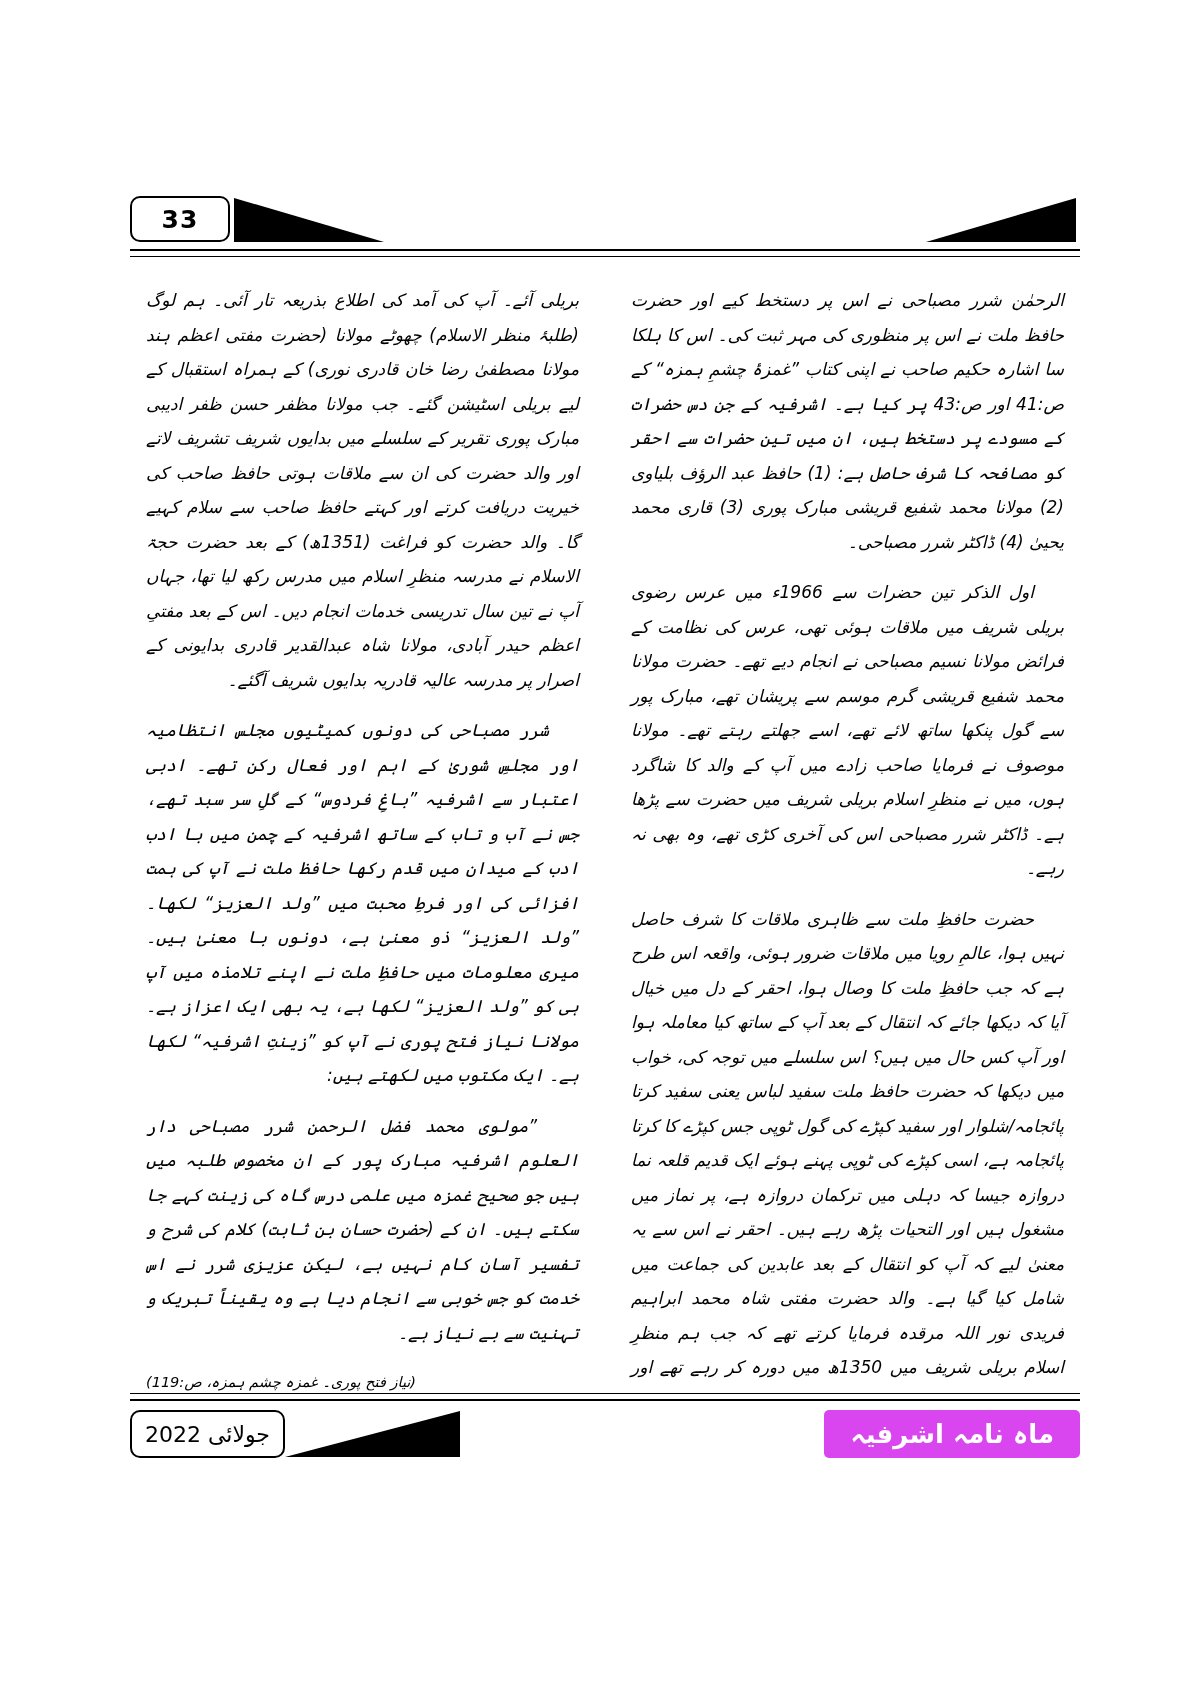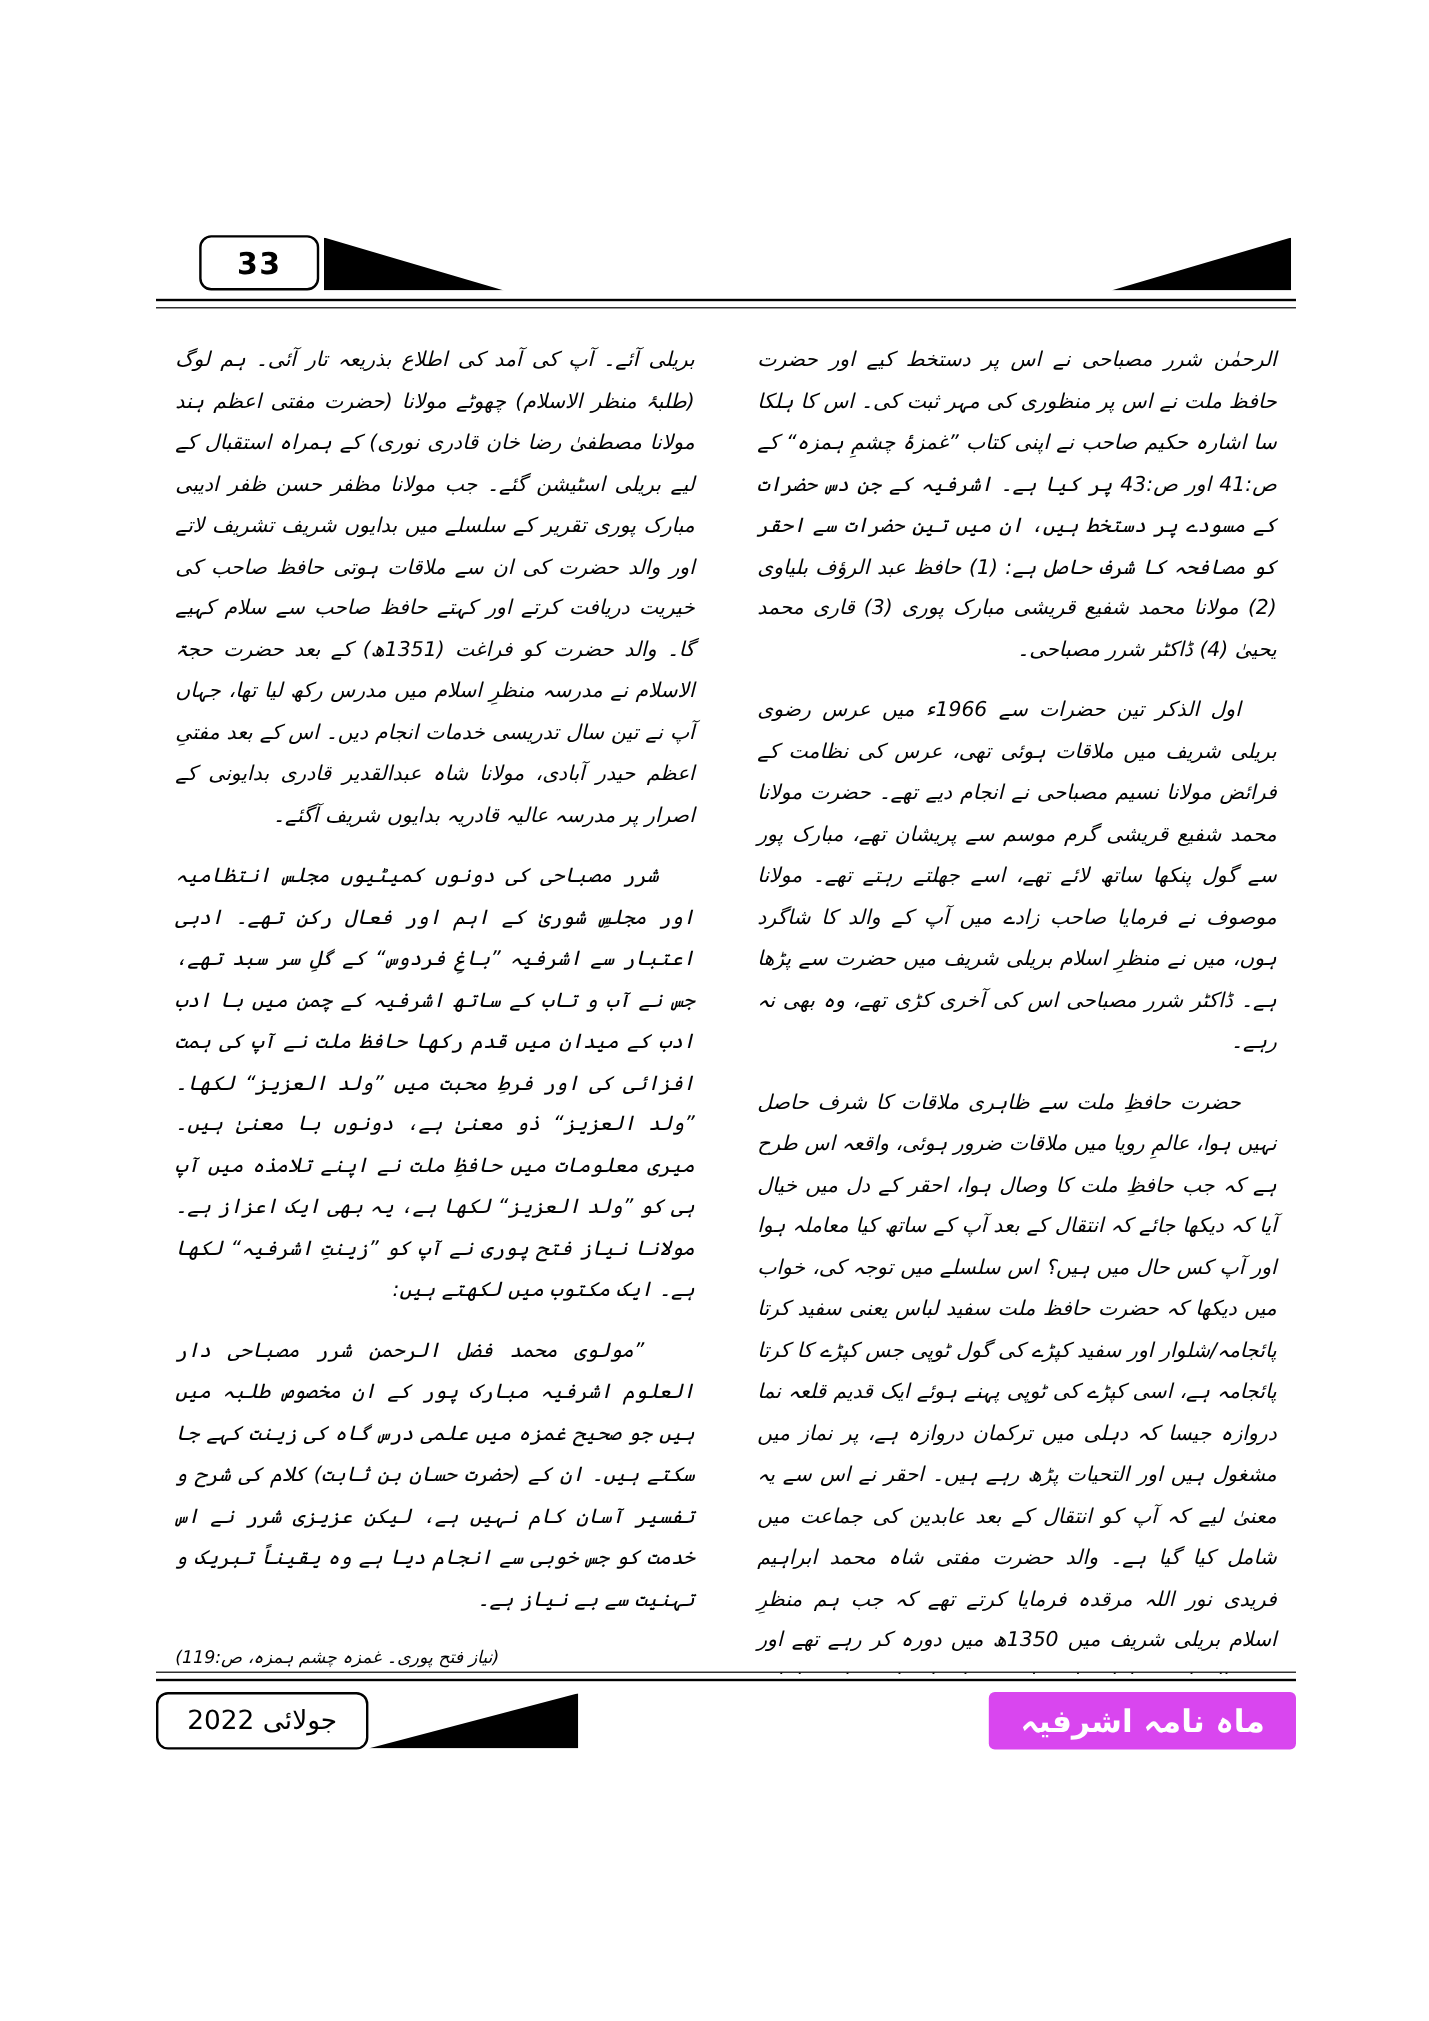--- a/index.html
+++ b/index.html
@@ -14,21 +14,21 @@
   .content{position:absolute;left:130px;top:196px;width:950px;}
 
   
   .header{display:flex;justify-content:space-between;align-items:stretch;height:46px;}
   .hdr-group{display:flex;align-items:stretch;}
   .badge{
     border:2px solid #000;border-radius:10px;
     display:flex;align-items:center;justify-content:center;
     background:#fff;
   }
-  .page-number{width:96px;font-size:25px;font-weight:bold;letter-spacing:1px;margin-left:36px;}
+  .page-number{width:96px;font-size:25px;font-weight:bold;letter-spacing:1px;}
   .title-badge{border-width:3px;padding:0 18px;font-size:25px;font-weight:bold;direction:rtl;}
   .wedge{background:#000;height:44px;align-self:flex-end;}
   .wedge-left{width:150px;clip-path:polygon(0 0,100% 100%,0 100%);margin-left:4px;}
   .wedge-right{width:150px;clip-path:polygon(0 100%,100% 0,100% 100%);margin-right:4px;}
 
   .double-rule{height:5px;border-top:2px solid #000;border-bottom:1px solid #000;margin-top:7px;}
 
   
   .columns{
     display:flex;direction:rtl;gap:20px;
@@ -42,21 +42,21 @@
   .para.indent{text-indent:30px;}
   .para.quote{text-indent:42px;}
   .para.citation{text-align:left;font-size:14.5px;line-height:32px;}
   .para.verse{text-align:center;word-spacing:7px;line-height:38px;}
 
   
   .footer{position:absolute;left:130px;top:1393px;width:950px;}
   .footer-rule{height:5px;border-top:1px solid #000;border-bottom:2px solid #000;}
   .footer-row{display:flex;justify-content:space-between;align-items:stretch;margin-top:9px;height:48px;}
   .ftr-group{display:flex;align-items:stretch;}
-  .date-badge{border-radius:10px;padding:0 24px;font-size:22px;direction:rtl;font-weight:500;}
+  .date-badge{border-radius:10px;padding:0 13px;font-size:22px;direction:rtl;font-weight:500;}
   .ftr-wedge{width:175px;height:46px;background:#000;align-self:center;
              clip-path:polygon(0 100%,100% 0,100% 100%);margin-right:2px;}
   .mag-badge{
     background:#d946ef;color:#fff;border-radius:5px;
     display:flex;align-items:center;justify-content:center;
     padding:0 26px;font-size:26px;font-weight:bold;direction:rtl;
   }
 </style>
 </head>
 <body>

